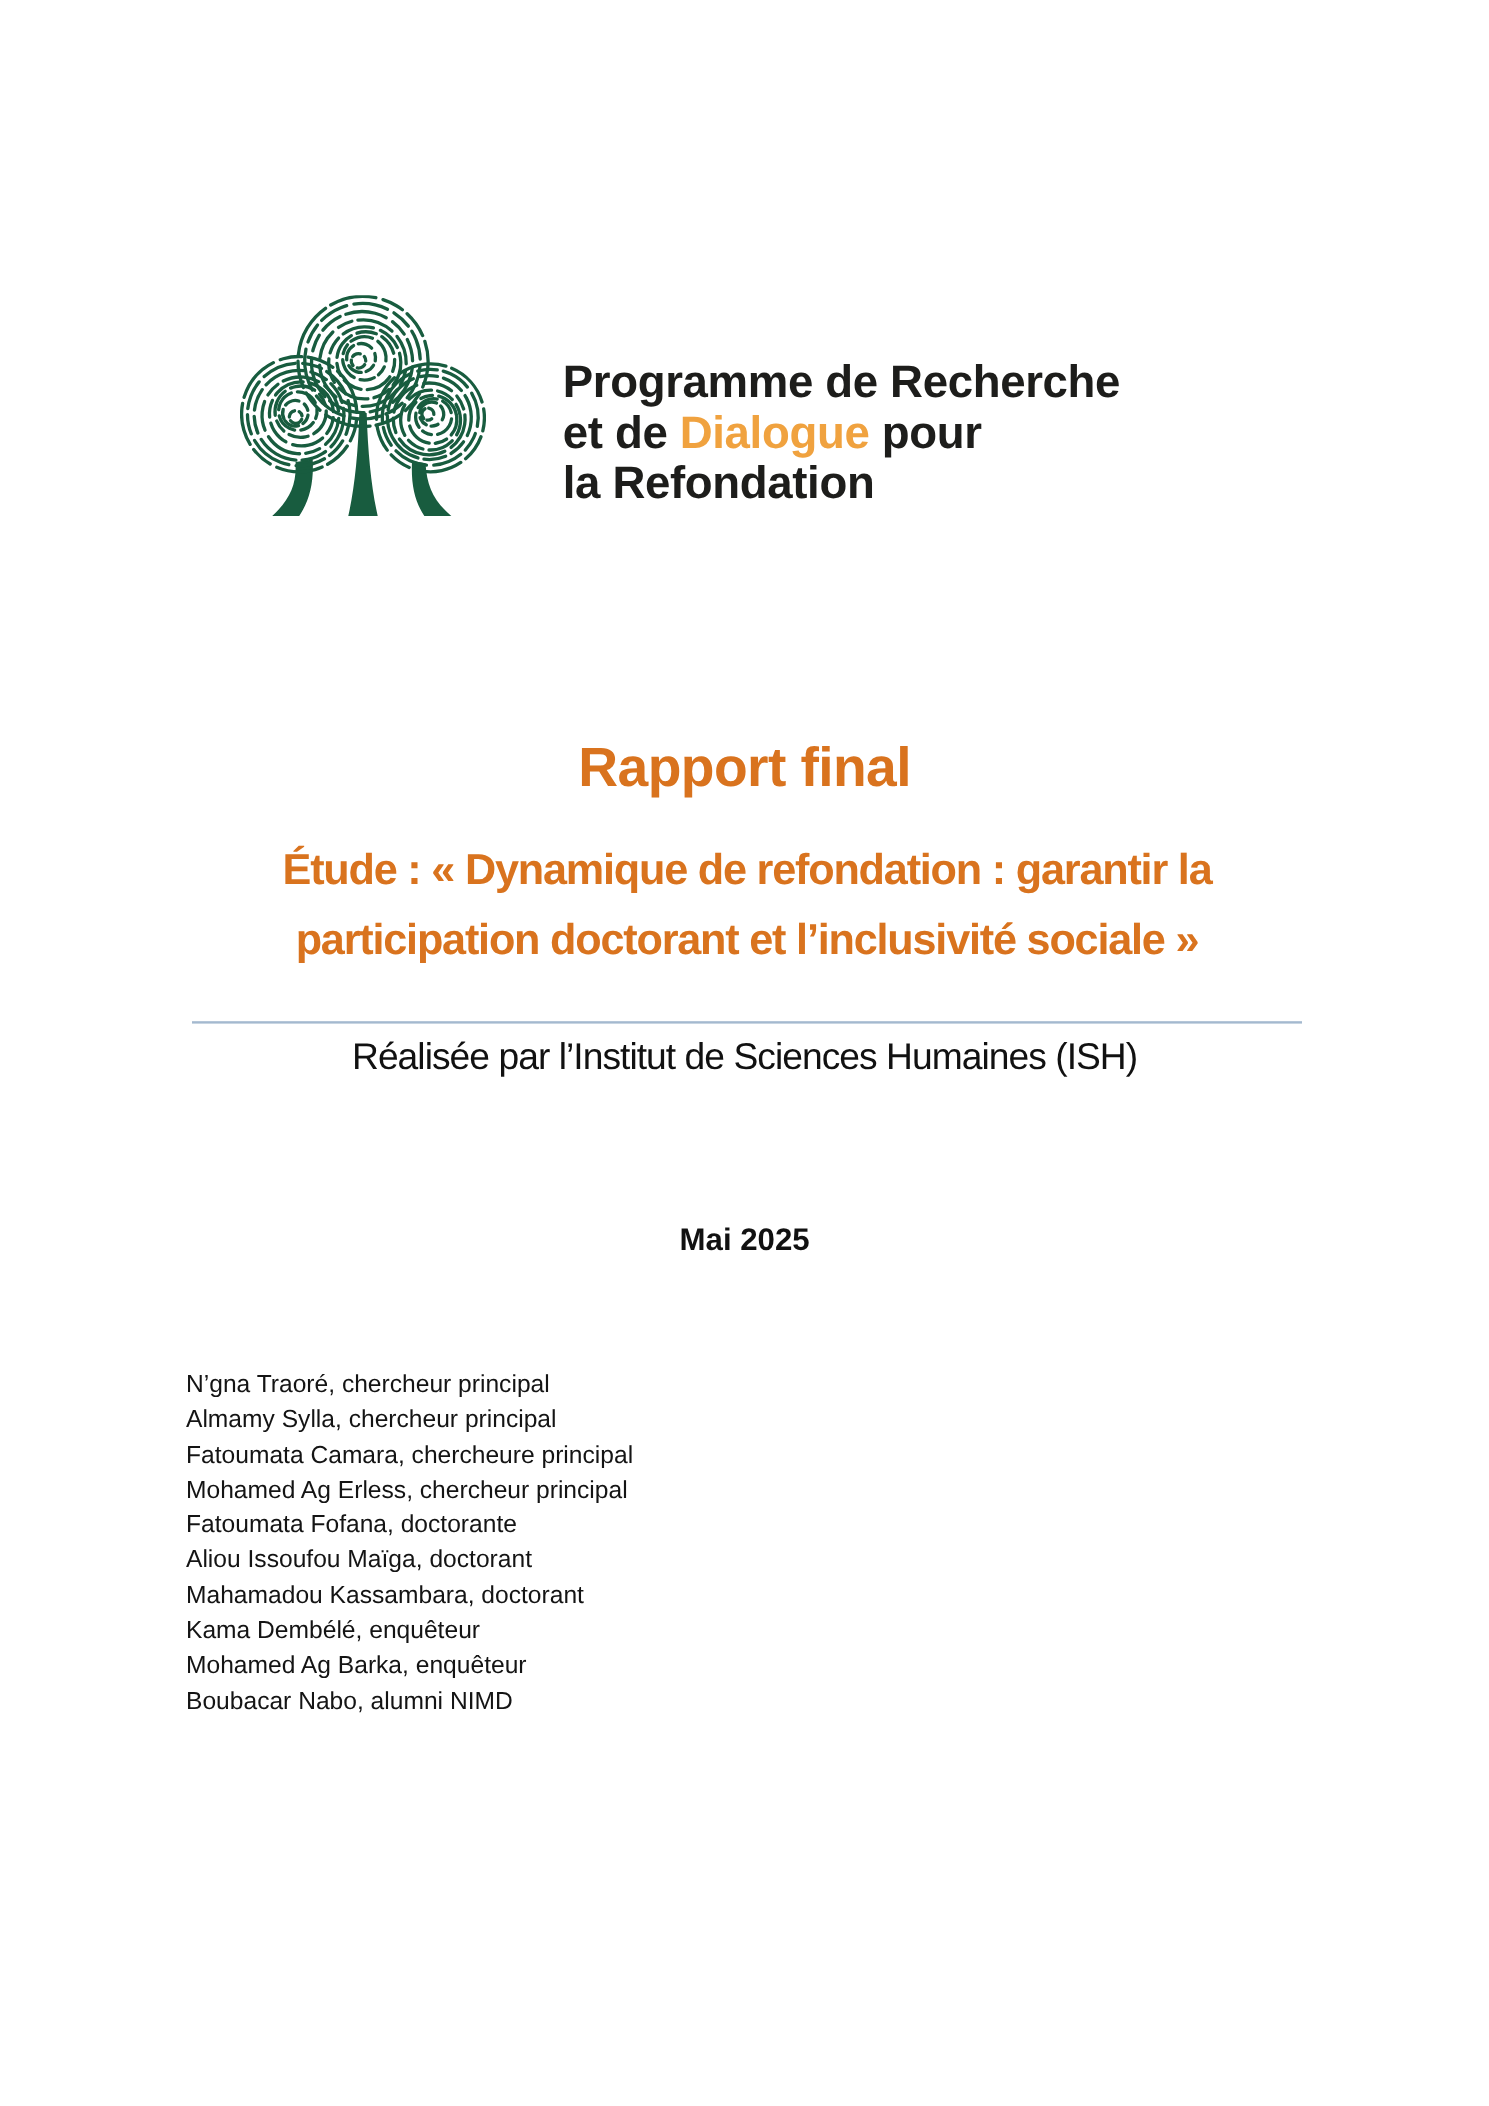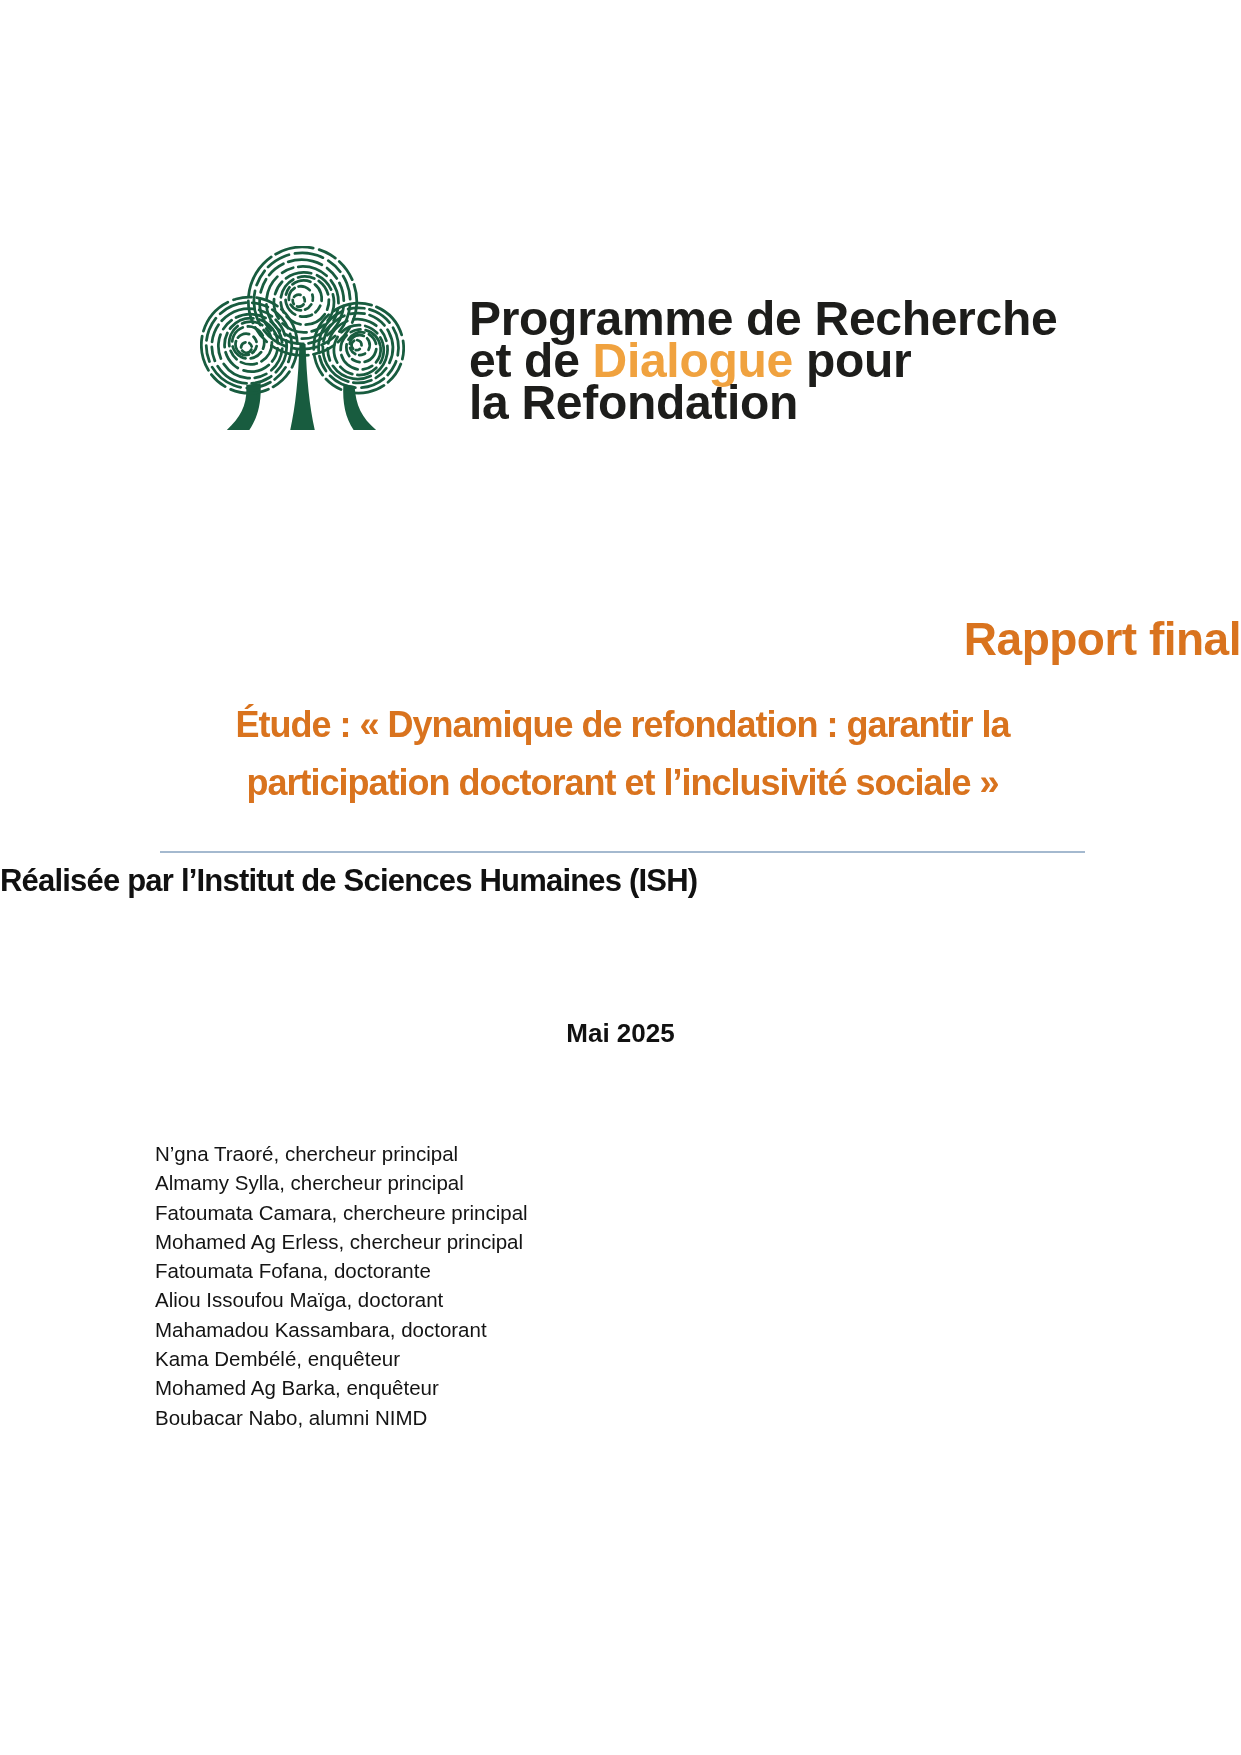--- a/index.html
+++ b/index.html
@@ -13,43 +13,43 @@
     color:var(--text,#1b1b1b);
   }
 
   
   .logo{position:absolute;left:200px;top:246px;display:flex;align-items:flex-start;}
   .logo-mark{width:205px;height:186px;display:block;flex:0 0 auto;}
   .logo-mark .trunk{fill:var(--logo_green);stroke:none;}
   .logo-mark .rings circle{fill:none;stroke:var(--logo_green);stroke-width:2.7;stroke-linecap:round;}
   .logo-text{
     margin-left:64px;margin-top:52px;
-    font-size:48px;font-weight:700;line-height:42px;letter-spacing:-0.3px;
+    font-size:38px;font-weight:700;line-height:42px;letter-spacing:-0.3px;
     color:#1d1d1b;white-space:nowrap;
   }
   .logo-text .accent{color:var(--logo_orange);}
 
   
   .report-title{
     position:absolute;left:0;top:612px;width:100%;
-    text-align:right;font-size:46px;font-weight:700;letter-spacing:-0.5px;
+    text-align:center;font-size:46px;font-weight:700;letter-spacing:-0.5px;
     color:var(--title_orange);
   }
   .study-title{
     position:absolute;left:2px;top:696px;width:100%;
     text-align:center;font-size:36px;font-weight:700;line-height:58px;letter-spacing:-1px;
     color:var(--title_orange);
   }
   .divider{
     position:absolute;left:160px;top:851px;width:925px;height:2px;
     background:var(--divider);
   }
   .byline{
     position:absolute;left:0;top:863px;width:100%;
-    font-size:31px;font-weight:700;letter-spacing:-0.8px;
+    text-align:center;font-size:31px;font-weight:400;letter-spacing:-0.8px;
     color:#111111;
   }
   .date{
     position:absolute;left:0;top:1018px;width:100%;
     text-align:center;font-size:26px;font-weight:700;color:#111111;
   }
 
   
   .team{
     position:absolute;left:155px;top:1139px;

